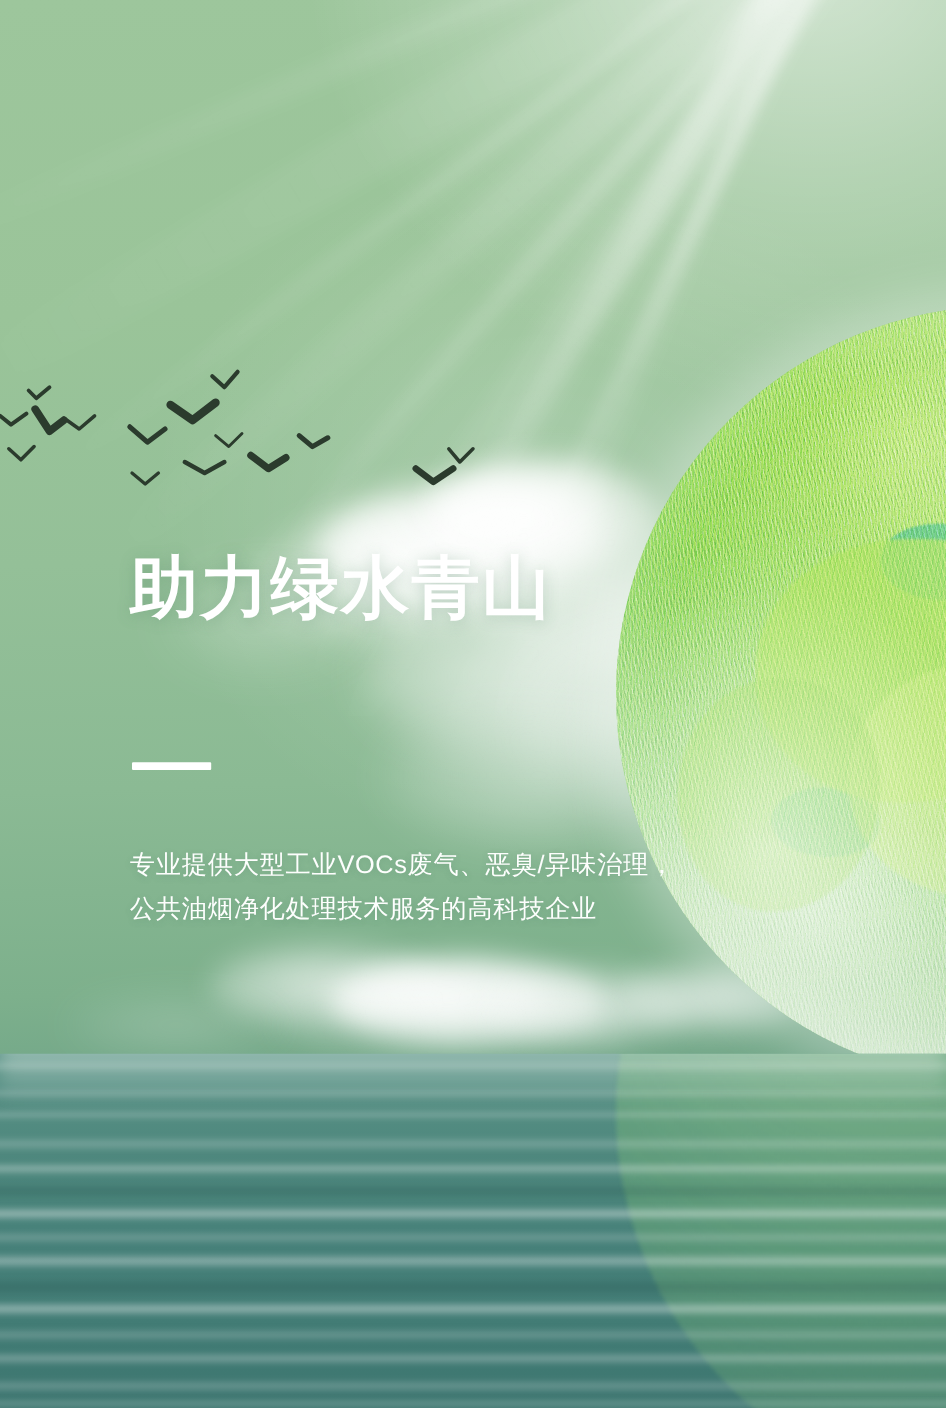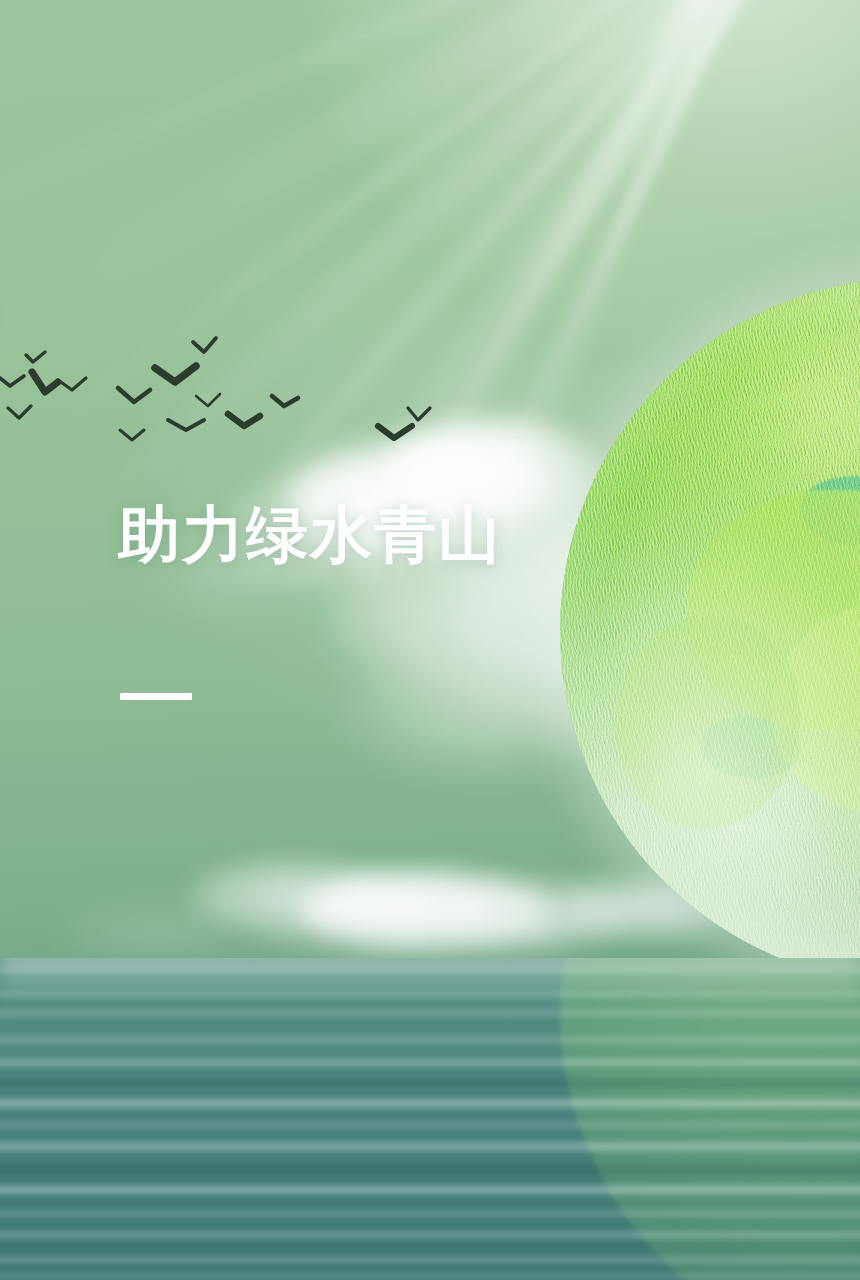--- a/index.html
+++ b/index.html
@@ -265,15 +265,19 @@
     <div class="wave" style="top:314px; height:8px;  opacity:.45;"></div>
   </div>
 
   <div class="copy">
     <div class="headline">
       <span class="hl1">助力绿水青山</span>
     </div>
 
     <div class="divider"></div>
 
+    <div class="subtitle">
+      <span class="sl">专业提供大型工业VOCs废气、恶臭/异味治理，</span>
+      <span class="sl">公共油烟净化处理技术服务的高科技企业</span>
+    </div>
   </div>
 
 </div>
 
 </body></html>

